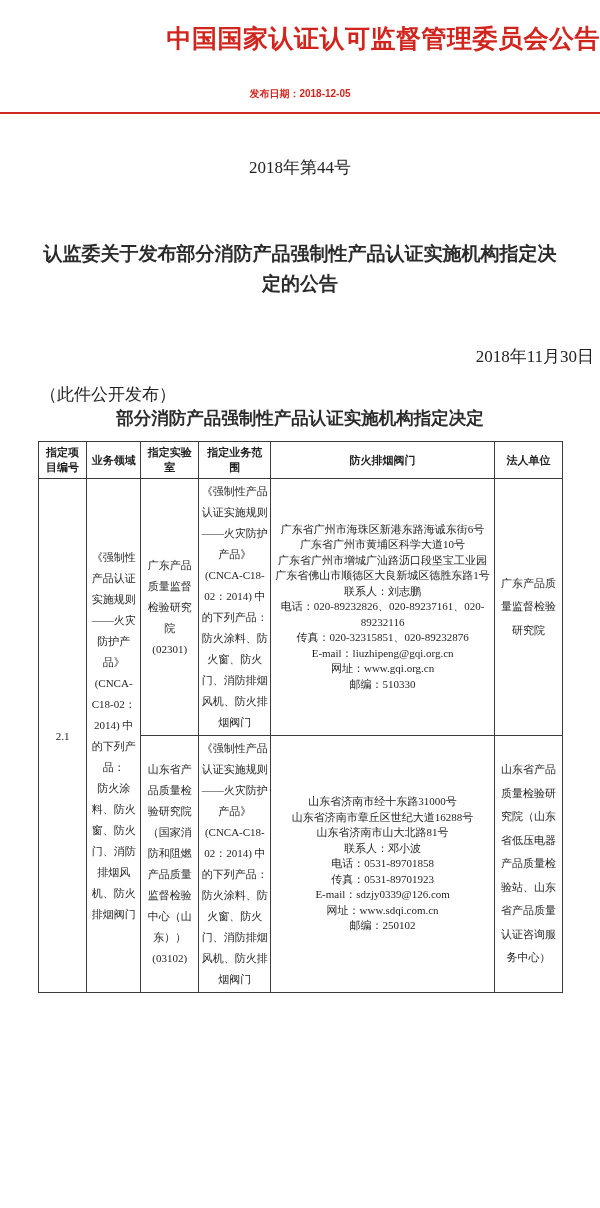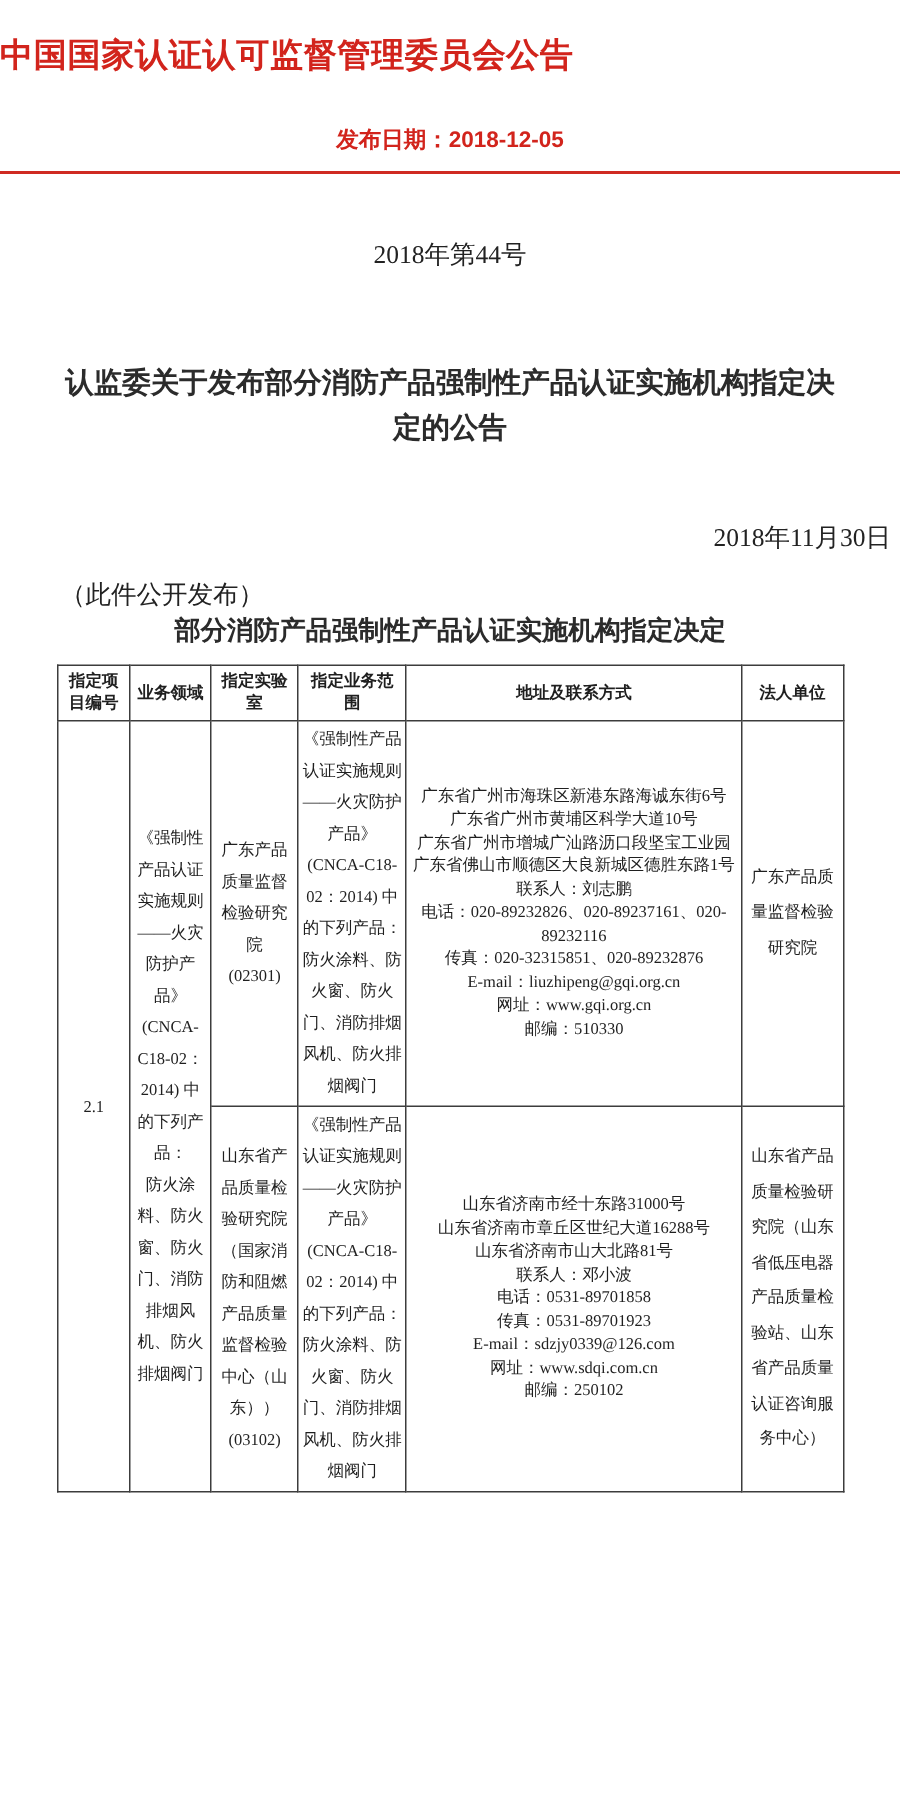--- a/index.html
+++ b/index.html
@@ -9,31 +9,31 @@
   }
   body {
     width: 600px;
     height: 1208px;
     overflow: hidden;
     font-family: "Liberation Sans", sans-serif;
     color: #2f2f2f;
   }
   .red-title {
     margin-top: 22px;
-    text-align: left;
+    text-align: right;
     font-family: "Liberation Sans", sans-serif;
-    font-size: 22px;
+    font-size: 25px;
     font-weight: bold;
     letter-spacing: 0.5px;
     color: #d2241c;
   }
   .pub-date {
     margin-top: 32px;
     text-align: center;
-    font-size: 15px;
+    font-size: 10px;
     font-weight: bold;
     color: #d2241c;
   }
   .header-divider {
     margin-top: 11px;
     border: 0;
     border-top: 2px solid #cf2a22;
     width: 100%;
   }
   .doc-no {
@@ -156,21 +156,21 @@
     <col style="width:72px">
       <col style="width:223px">
       <col style="width:68px">
   </colgroup>
   <thead>
     <tr>
       <th>指定项目编号</th>
       <th>业务领域</th>
       <th>指定实验室</th>
       <th>指定业务范围</th>
-      <th>地址及联系方式</th>
+      <th>防火排烟阀门</th>
       <th>法人单位</th>
     </tr>
   </thead>
   <tbody>
     <tr class="row-tall-1">
       <td class="cell-project" rowspan="2">2.1</td>
       <td class="cell-span" rowspan="2">《强制性产品认证实施规则——火灾防护产品》(CNCA-C18-02：2014) 中的下列产品：
 防火涂料、防火窗、防火门、消防排烟风机、防火排烟阀门</td>
       <td class="cell-lab">广东产品质量监督检验研究院
 (02301)</td>

